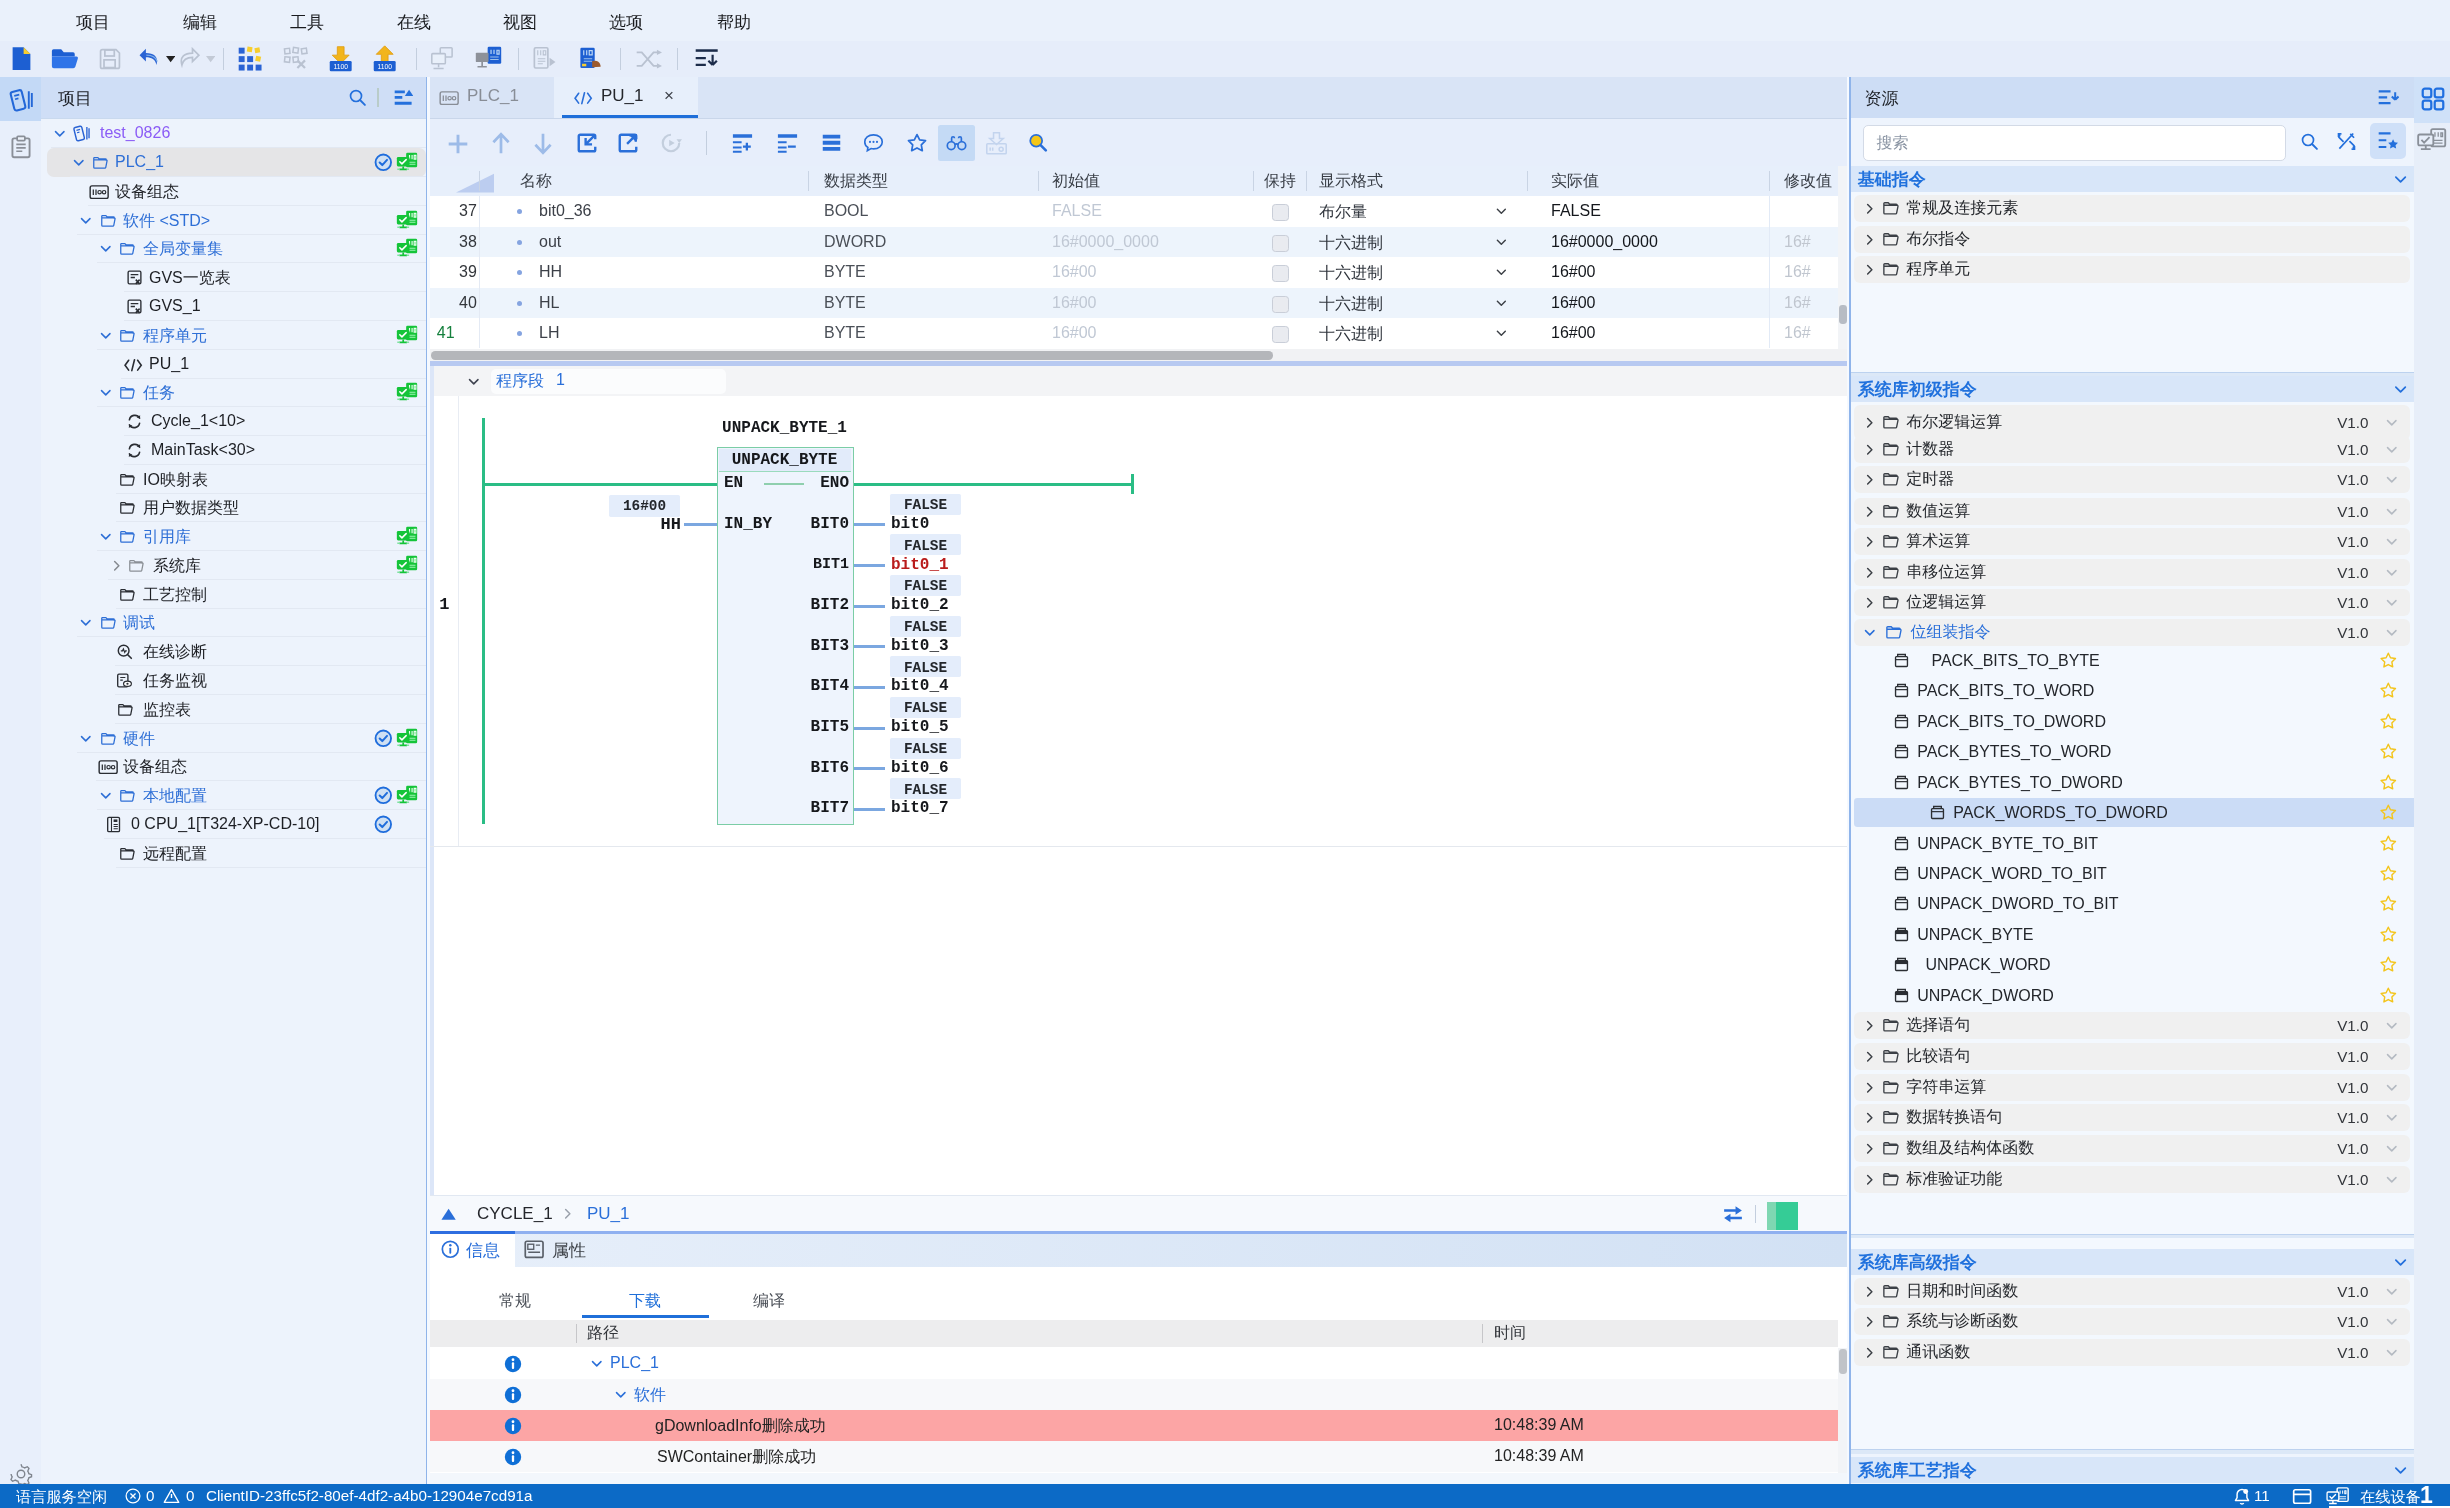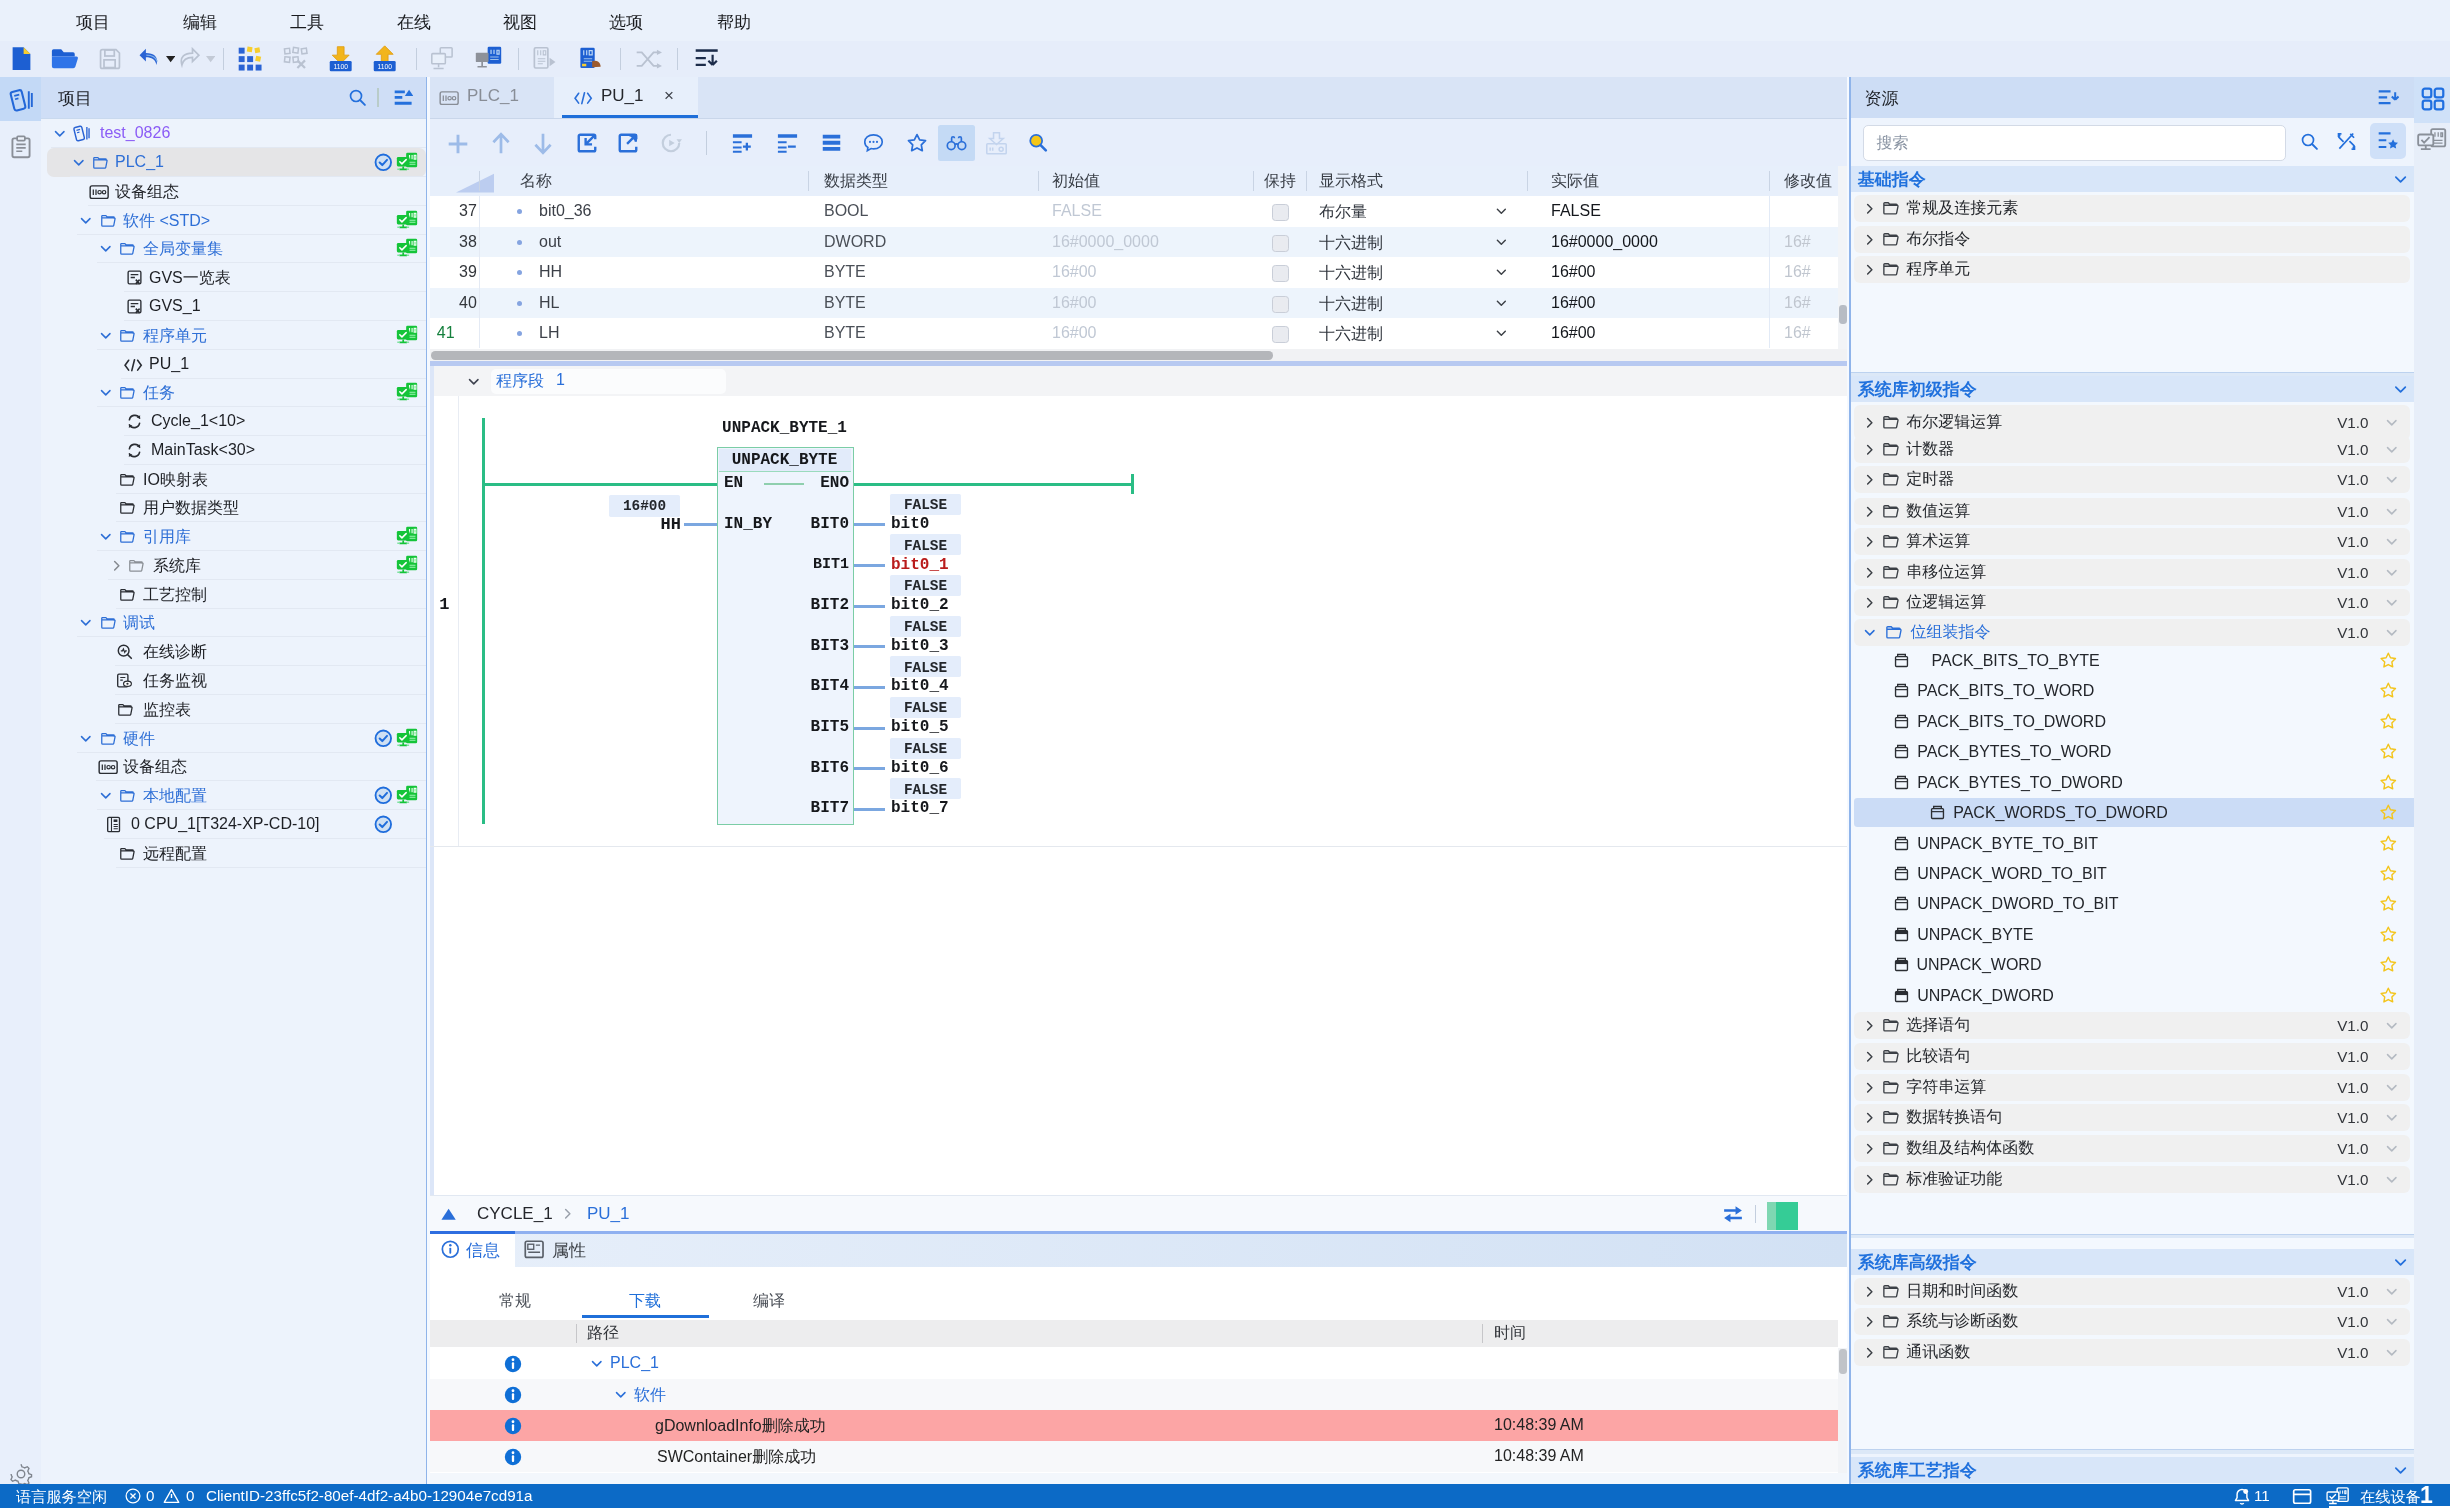--- a/index.html
+++ b/index.html
@@ -1180,21 +1180,21 @@
         </svg>
 <span style="margin-left:6.8px">UNPACK_BYTE</span>
 <svg class="abs" style="left:525px;top:5.1px" width="18.6" height="18.6" viewBox="0 0 22 22">
           <use href="#star"></use>
         </svg>
 </div>
 <div class="libitem" style="top:873px;">
 <svg style="margin-left:39px;color:#2b2e33;flex:0 0 auto" width="17" height="17" viewBox="0 0 20 20">
           <use href="#unpack"></use>
         </svg>
-<span style="margin-left:6px">UNPACK_WORD</span>
+<span style="margin-left:15px">UNPACK_WORD</span>
 <svg class="abs" style="left:525px;top:5.1px" width="18.6" height="18.6" viewBox="0 0 22 22">
           <use href="#star"></use>
         </svg>
 </div>
 <div class="libitem" style="top:904px;">
 <svg style="margin-left:39px;color:#2b2e33;flex:0 0 auto" width="17" height="17" viewBox="0 0 20 20">
           <use href="#unpack"></use>
         </svg>
 <span style="margin-left:6.8px">UNPACK_DWORD</span>
 <svg class="abs" style="left:525px;top:5.1px" width="18.6" height="18.6" viewBox="0 0 22 22">

